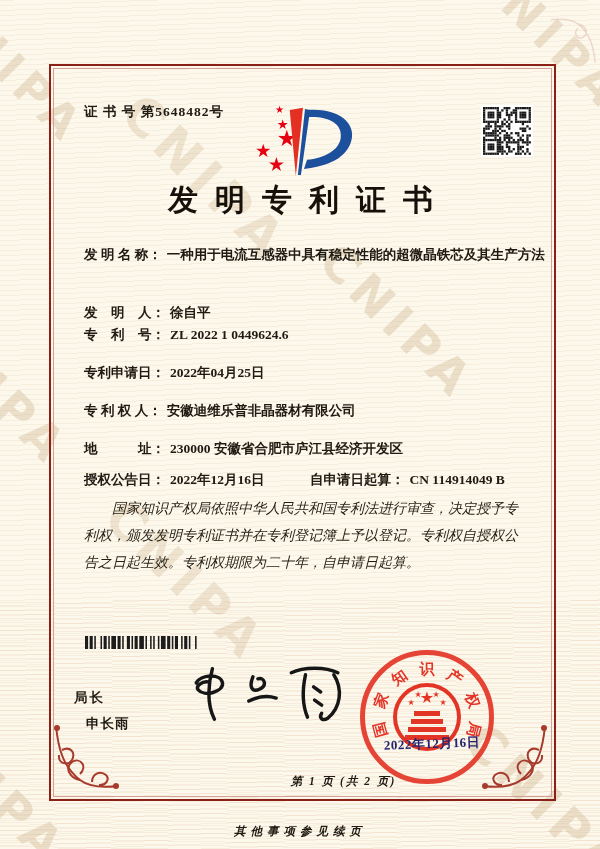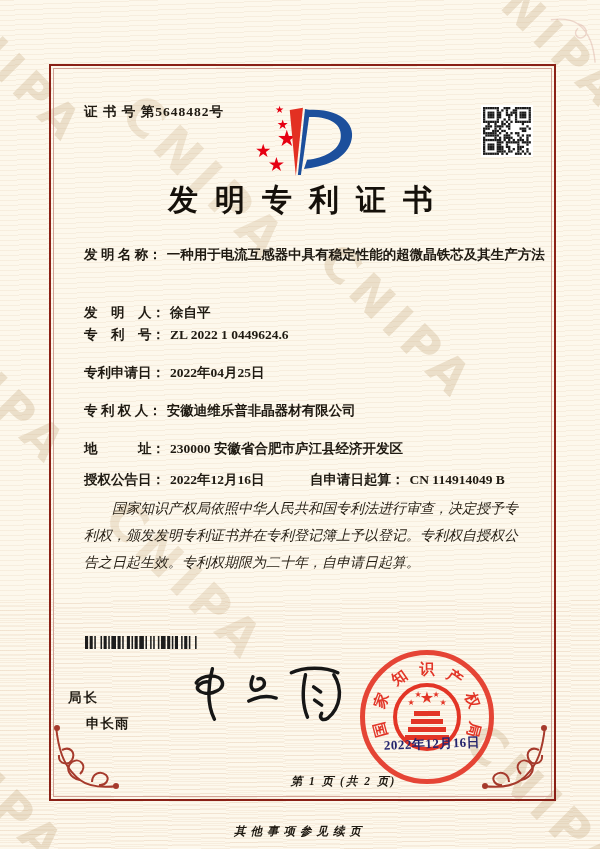--- a/index.html
+++ b/index.html
@@ -32,21 +32,21 @@
   .qr{position:absolute;left:481px;top:105px;width:52px;height:52px;z-index:3;}
   .row{position:absolute;left:84px;width:445px;z-index:3;font-size:13.5px;font-weight:600;white-space:nowrap;}
   .row .lbl{margin-right:5px;text-align:center;}
   .pair2{position:absolute;left:226px;top:0;}
   .r1{top:246px;} .r2{top:288px;margin-top:16px;} .r3{top:326px;} .r4{top:364px;}
   .r5{top:402px;} .r6{top:440px;} .r7{top:471px;}
   .paras{position:absolute;left:84px;top:495px;width:436px;z-index:3;font-size:14px;line-height:1.93;
          font-style:italic;font-weight:500;color:#241d13;}
   .paras p{margin:0;text-indent:2em;}
   .barcode{position:absolute;left:85px;top:636px;z-index:3;}
-  .issuer-title{position:absolute;left:68px;top:689px;z-index:3;font-family:"Liberation Sans","DejaVu Sans",sans-serif;
+  .issuer-title{position:absolute;left:74px;top:689px;z-index:3;font-family:"Liberation Sans","DejaVu Sans",sans-serif;
                 font-size:13.5px;font-weight:700;letter-spacing:2px;}
   .issuer-name{position:absolute;left:86px;top:715px;z-index:3;font-family:"Liberation Sans","DejaVu Sans",sans-serif;
                font-size:13.5px;font-weight:700;letter-spacing:1px;}
   .signature{position:absolute;left:178px;top:662px;width:172px;height:64px;z-index:4;}
   .seal{position:absolute;left:360px;top:650px;width:134px;height:134px;z-index:5;
         border:5px solid rgba(227,53,38,0.92);border-radius:50%;box-sizing:border-box;}
   .seal-char{position:absolute;left:50%;top:50%;z-index:2;font-size:15px;font-weight:700;color:#e23527;
              transform:translate(-50%,-50%) rotate(var(--a)) translateY(-48px);}
   .sc1{--a:-105deg;} .sc2{--a:-70deg;} .sc3{--a:-35deg;} .sc4{--a:0deg;}
   .sc5{--a:35deg;} .sc6{--a:70deg;} .sc7{--a:105deg;}

